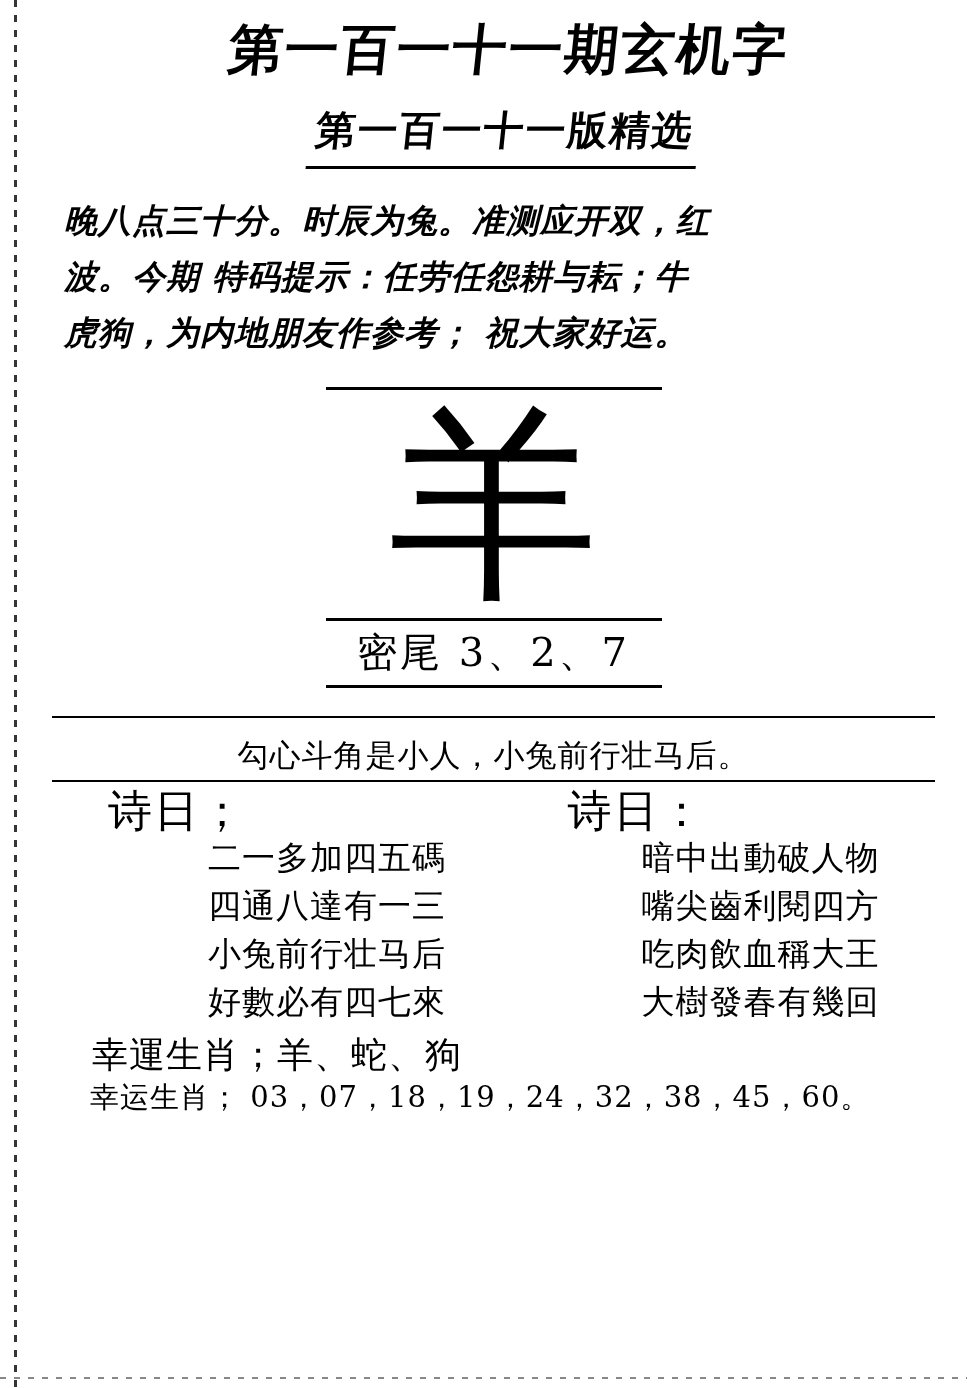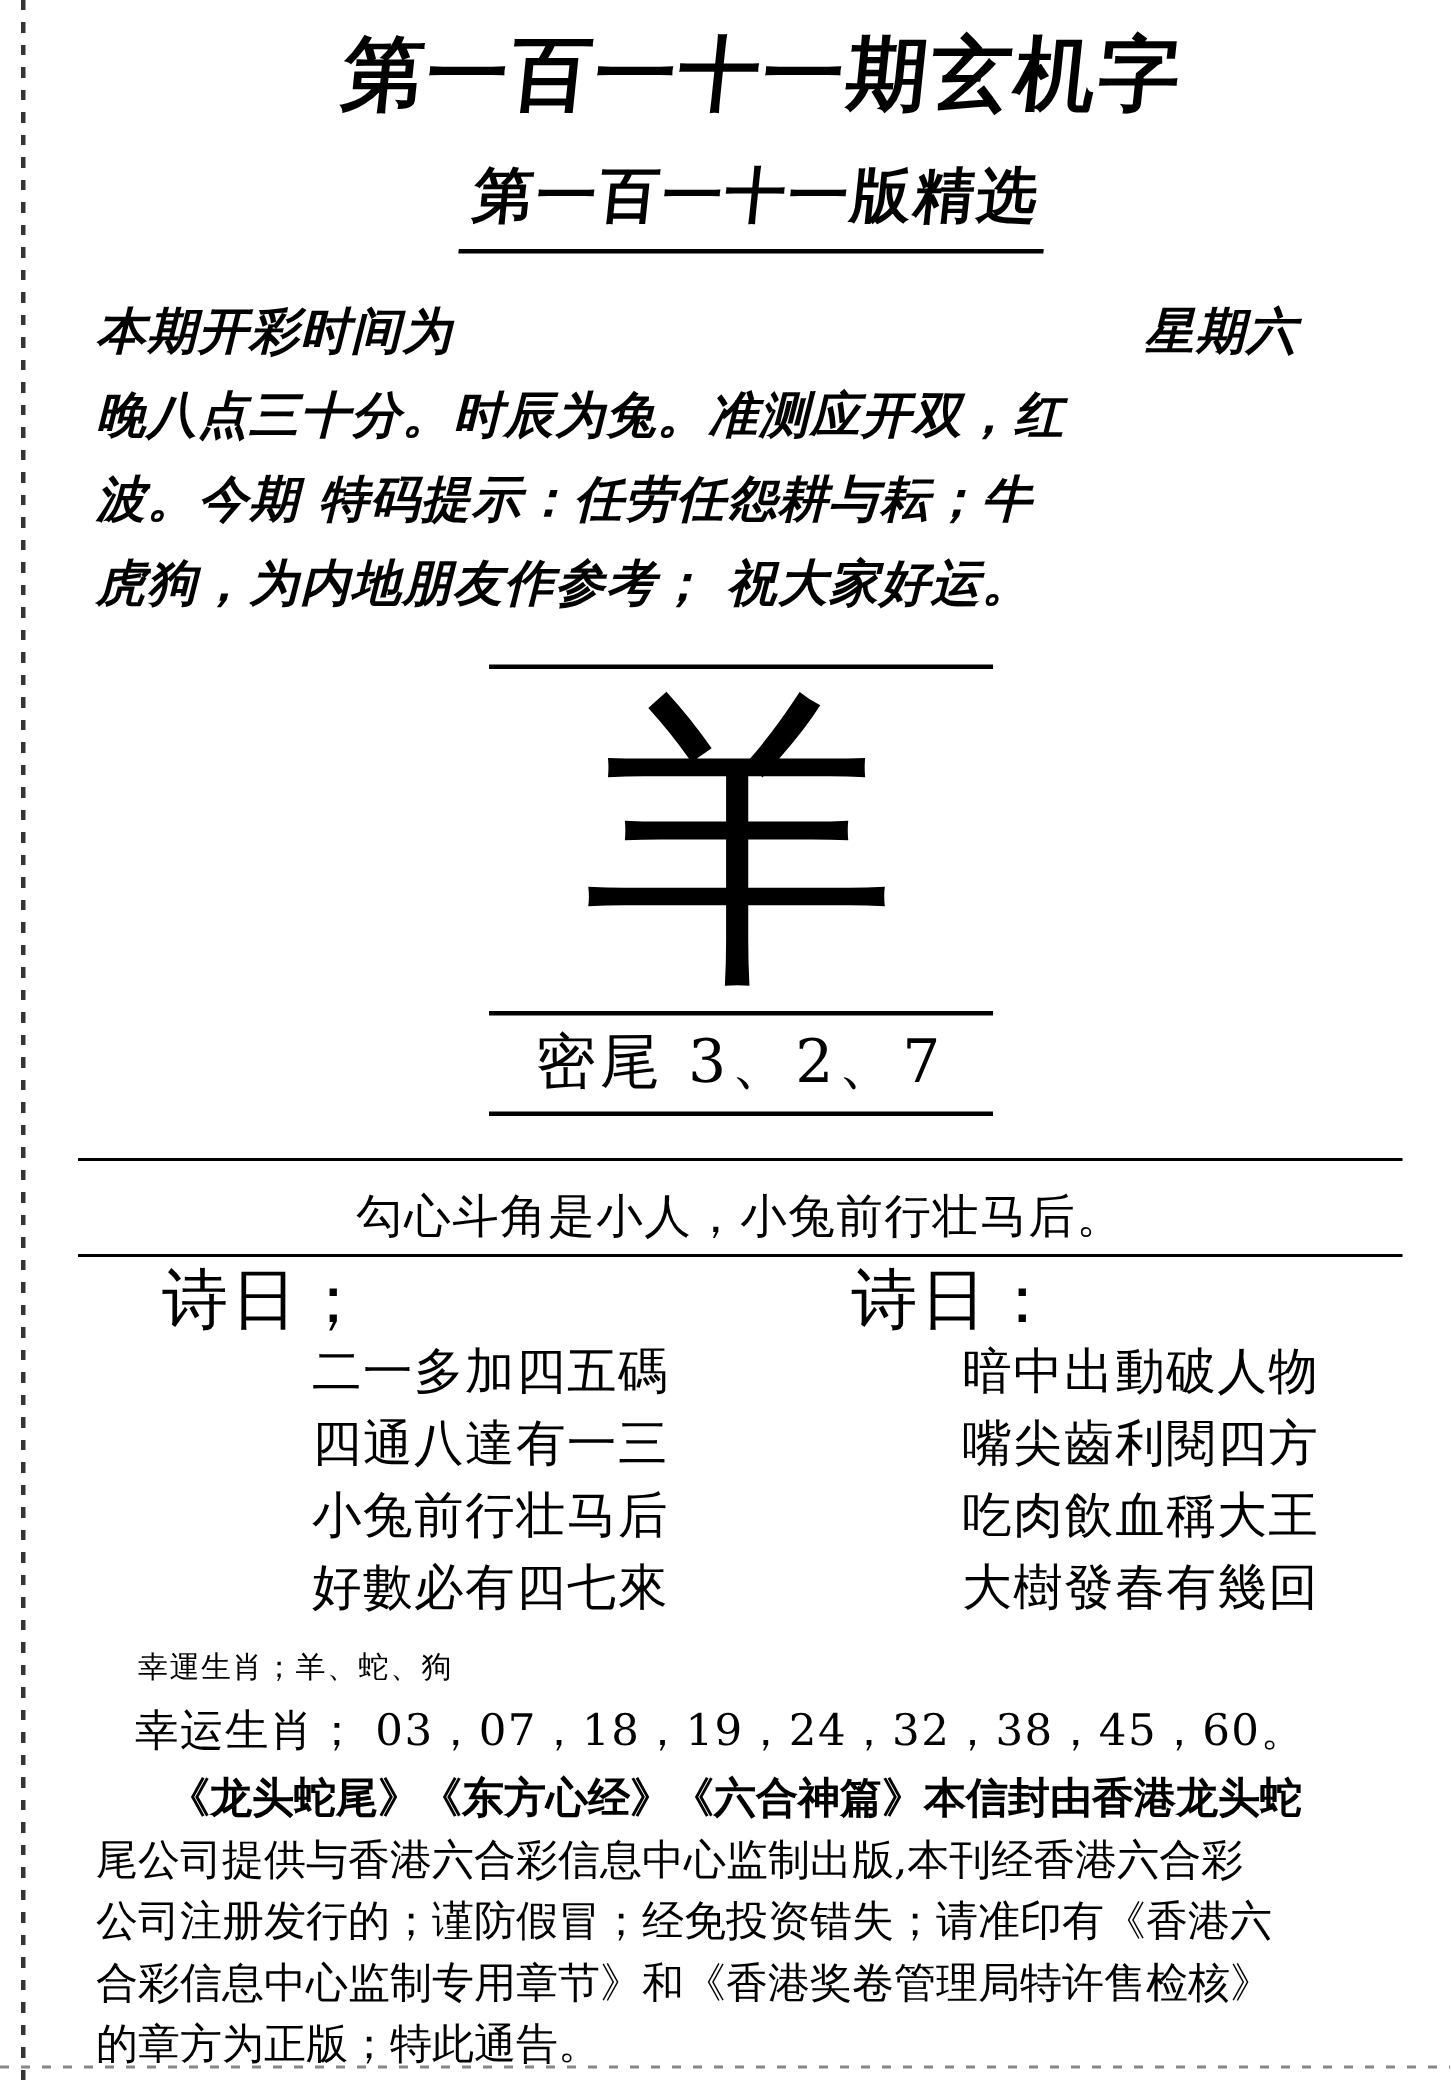--- a/index.html
+++ b/index.html
@@ -192,21 +192,21 @@
     padding-left: 148px;
   }
 
   
   .lucky {
     margin: 8px 0 0 0;
     font-family: "DejaVu Serif", serif;
     color: #000;
   }
   .lucky-zodiac {
-    font-size: 20px;
+    font-size: 36px;
     line-height: 42px;
     padding-left: 46px;
     letter-spacing: 1px;
   }
   .lucky-numbers {
     font-size: 29px;
     line-height: 42px;
     padding-left: 44px;
     letter-spacing: 1px;
   }
@@ -244,24 +244,20 @@
 
   <div class="content">
 
     <h1 class="title-main">第一百一十一期玄机字</h1>
 
     <div class="title-sub-wrap">
       <span class="title-sub">第一百一十一版精选</span>
     </div>
 
     <div class="intro">
-      <div class="line-1">
-        <span>本期开彩时间为</span>
-        <span>星期六</span>
-      </div>
       <span class="run">晚八点三十分。时辰为兔。准测应开双，红</span>
       <span class="run">波。今期 特码提示：任劳任怨耕与耘；牛</span>
       <span class="run">虎狗，为内地朋友作参考；  祝大家好运。</span>
     </div>
 
     <div class="big-char-block">
       <div class="rule-top"></div>
       <div class="big-char">羊</div>
       <div class="rule-mid"></div>
       <div class="mi-wei">密尾 3、2、7</div>
@@ -296,22 +292,15 @@
         </div>
       </div>
 
     </div>
 
     <div class="lucky">
       <div class="lucky-zodiac">幸運生肖；羊、蛇、狗</div>
       <div class="lucky-numbers">幸运生肖； 03，07，18，19，24，32，38，45，60。</div>
     </div>
 
-    <div class="fineprint">
-      <span class="fp-line fp-first bold-seg">《龙头蛇尾》《东方心经》《六合神篇》本信封由香港龙头蛇</span>
-      <span class="fp-line fp-rest">尾公司提供与香港六合彩信息中心监制出版,本刊经香港六合彩</span>
-      <span class="fp-line fp-rest">公司注册发行的；谨防假冒；经免投资错失；请准印有《香港六</span>
-      <span class="fp-line fp-rest">合彩信息中心监制专用章节》和《香港奖卷管理局特许售检核》</span>
-      <span class="fp-line fp-rest">的章方为正版；特此通告。</span>
-    </div>
 
   </div>
 </div>
 
 </body></html>

